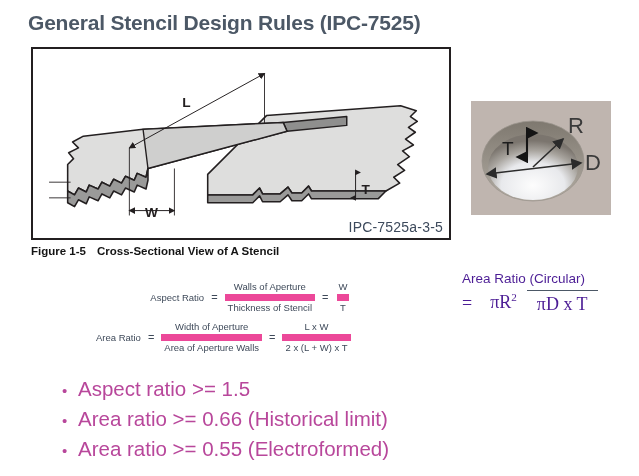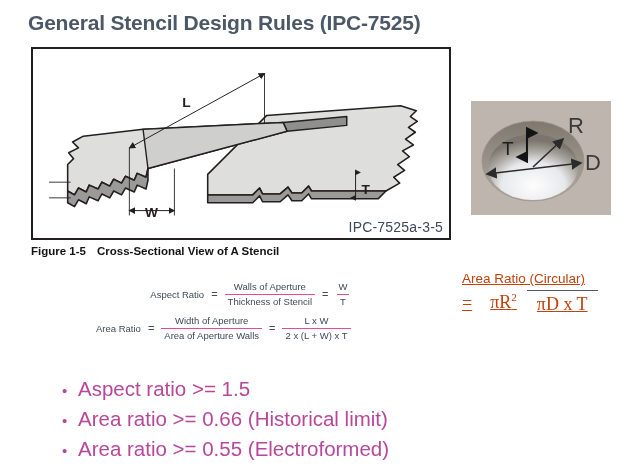--- a/index.html
+++ b/index.html
@@ -99,30 +99,29 @@
   }
   .frac {
     display: inline-flex;
     flex-direction: column;
     align-items: center;
     line-height: 1.25;
   }
   .frac .num { padding: 0 3px 1px 3px; }
   .frac .den {
     padding: 1px 3px 0 3px;
-    border-top: 1px solid #ec4899;
+    border-top: 7px solid #ec4899;
   }
 
   
   #formula-circular {
     position: absolute;
     left: 462px;
     top: 271px;
-    color: #c2410c;
-    text-decoration: underline;
+    color: #4c1d95;
   }
   #circ-title {
     font-size: 13.5px;
     white-space: nowrap;
     margin-bottom: 4px;
   }
   #circ-body {
     display: flex;
     align-items: center;
     font-family: "Liberation Serif", serif;

